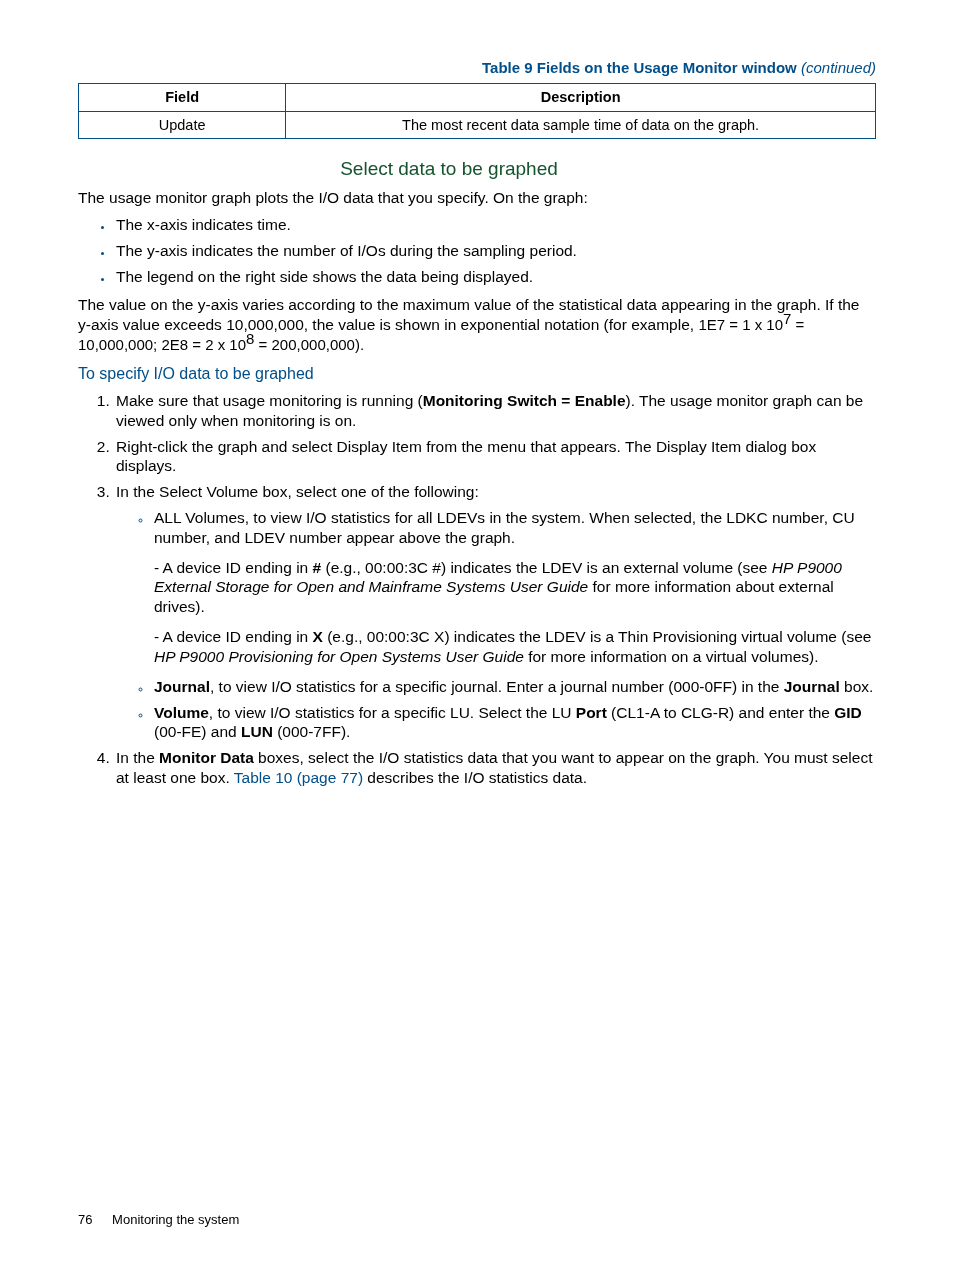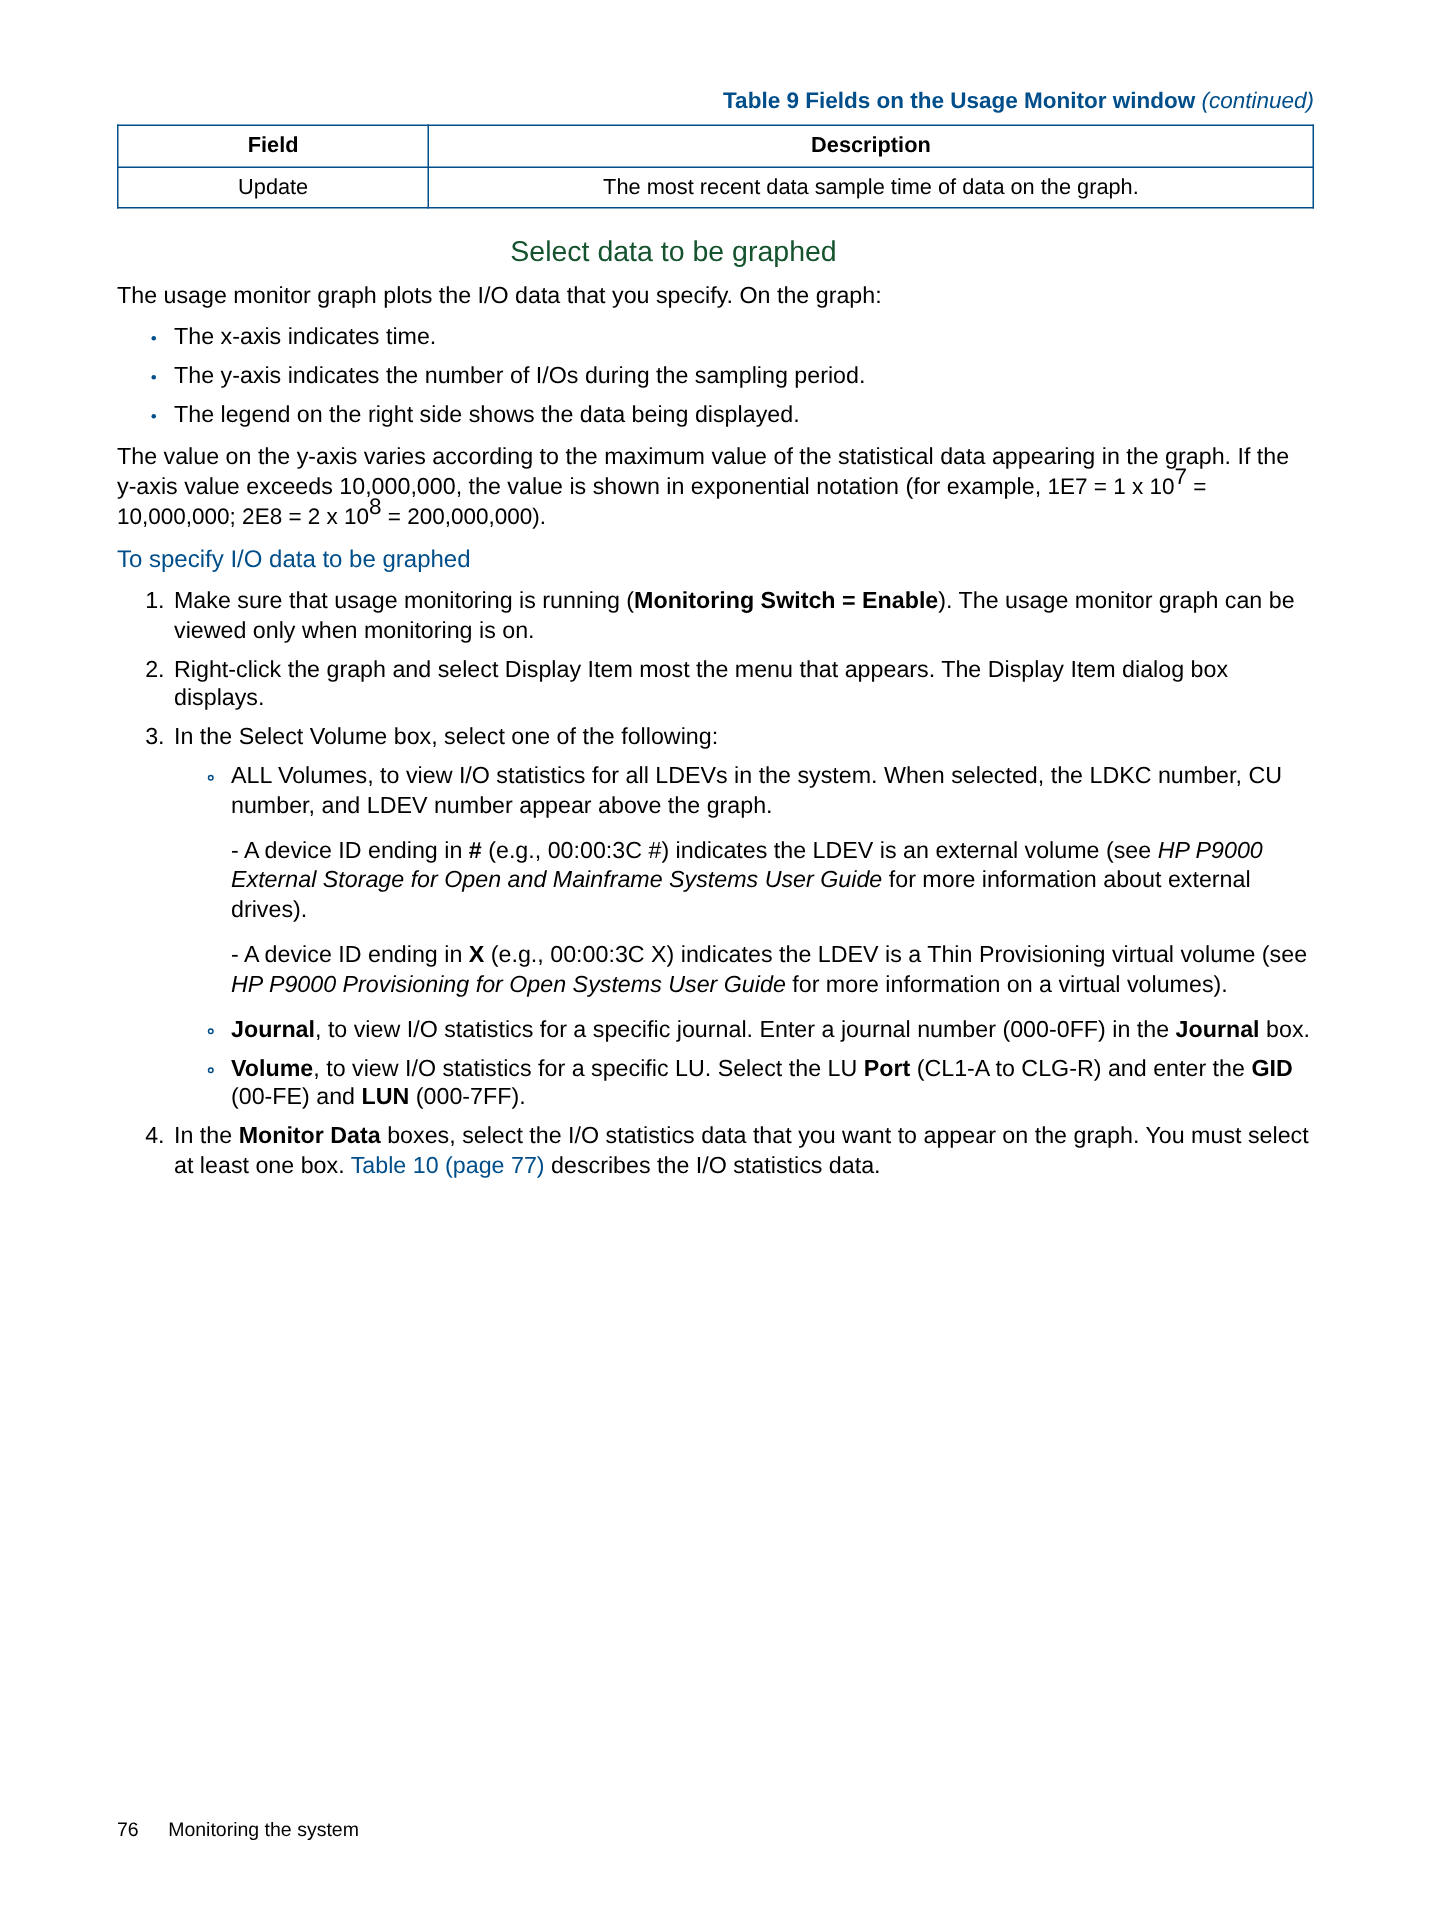--- a/index.html
+++ b/index.html
@@ -142,21 +142,21 @@
   <p>
     <span>The value on the y-axis varies according to the maximum value of the statistical data appearing in the graph. If the y-axis value exceeds 10,000,000, the value is shown in exponential notation (for example, </span><span class="mono">1E7 = 1 x 10</span><sup class="mono">7</sup><span class="mono"> = 10,000,000; 2E8 = 2 x 10</span><sup class="mono">8</sup><span class="mono"> = 200,000,000).</span>
   </p>
 
   <div class="subhead">To specify I/O data to be graphed</div>
 
   <ol class="steps">
     <li>
       <span>Make sure that usage monitoring is running (</span><span class="bold">Monitoring Switch = Enable</span><span>). The usage monitor graph can be viewed only when monitoring is on.</span>
     </li>
-    <li>Right-click the graph and select Display Item most the menu that appears. The Display Item dialog box displays.</li>
+    <li>Right-click the graph and select Display Item from the menu that appears. The Display Item dialog box displays.</li>
     <li>
       <span>In the Select Volume box, select one of the following:</span>
       <ul class="nested">
         <li>
           <span>ALL Volumes, to view I/O statistics for all LDEVs in the system. When selected, the LDKC number, CU number, and LDEV number appear above the graph.</span>
           <p class="nested-p">
             <span>- A device ID ending in </span><span class="bold">#</span><span> (e.g., 00:00:3C #) indicates the LDEV is an external volume (see </span><span class="italic">HP P9000 External Storage for Open and Mainframe Systems User Guide</span><span> for more information about external drives).</span>
           </p>
           <p class="nested-p">
             <span>- A device ID ending in </span><span class="bold">X</span><span> (e.g., 00:00:3C X) indicates the LDEV is a Thin Provisioning virtual volume (see </span><span class="italic">HP P9000 Provisioning for Open Systems User Guide</span><span> for more information on a virtual volumes).</span>

